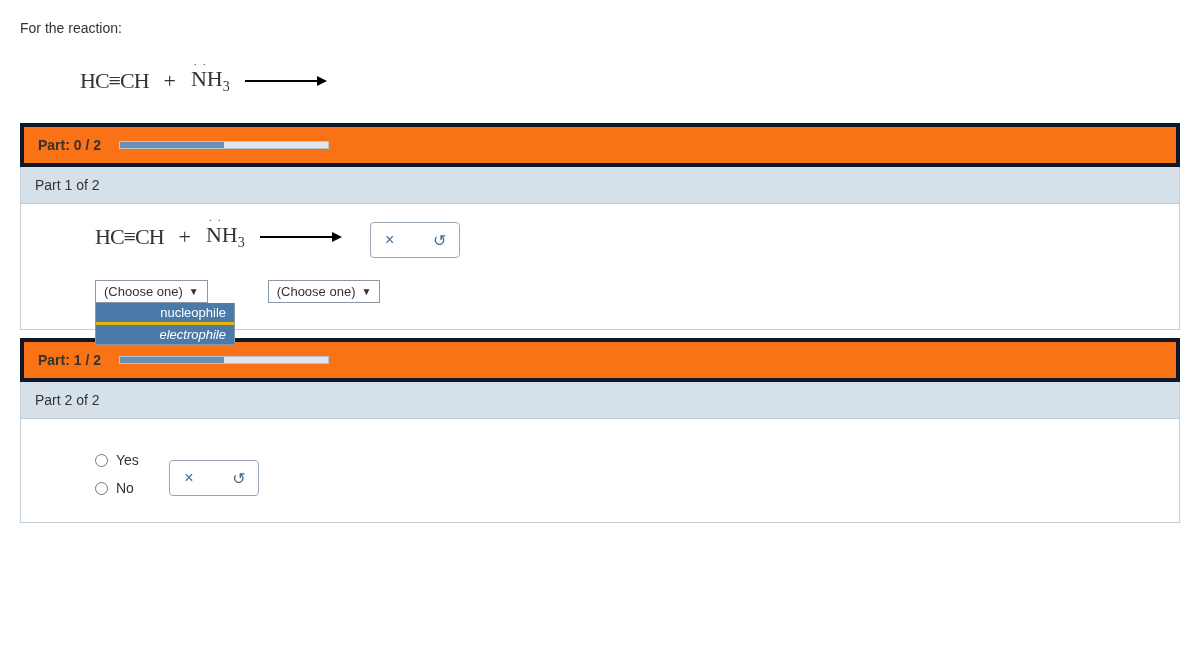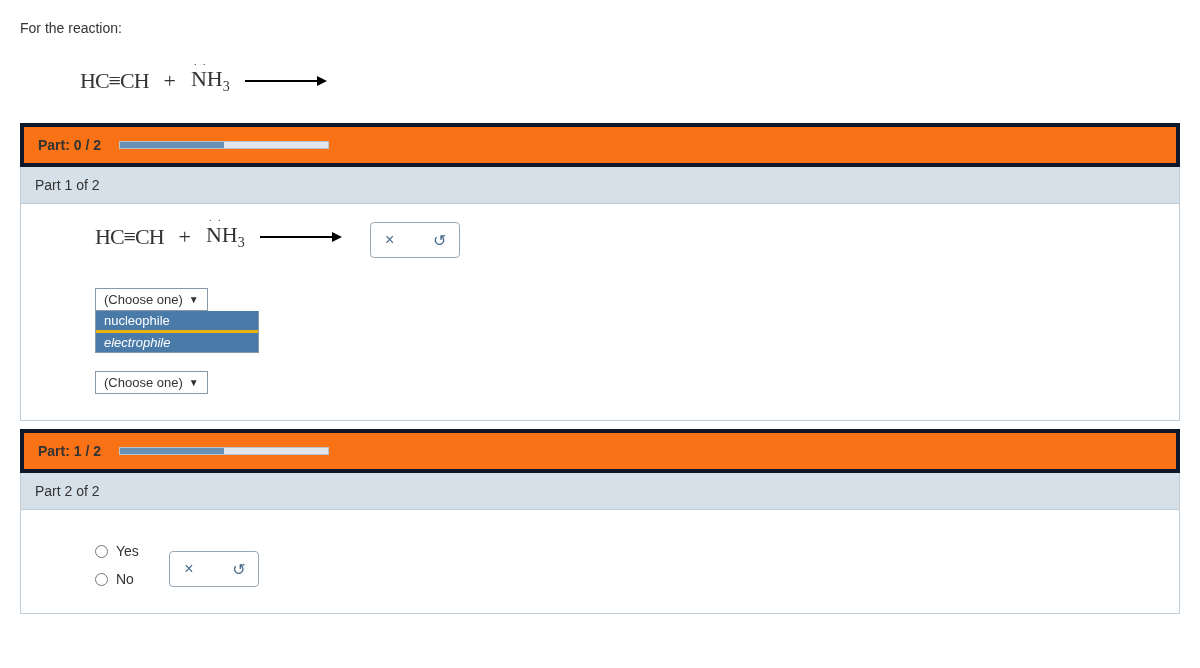--- a/index.html
+++ b/index.html
@@ -131,23 +131,22 @@
       align-items: center;
       justify-content: center;
       cursor: pointer;
       color: #4a6a8a;
       font-size: 16px;
     }
     .dropdown-wrap {
       padding-left: 60px;
       display: flex;
       gap: 60px;
-      margin-top: 30px;
+      margin-top: 22px;
       align-items: flex-start;
-      flex-direction: column;
     }
     .dropdown {
       position: relative;
     }
     .dropdown-btn {
       border: 1px solid #8a98a6;
       background: #fff;
       padding: 3px 8px;
       font-size: 13px;
       display: flex;
@@ -159,21 +158,22 @@
     .dropdown-btn .caret {
       font-size: 10px;
     }
     .dropdown-menu {
       border: 1px solid #8a98a6;
       border-top: none;
       background: #fff;
       position: absolute;
       top: 100%;
       left: 0;
-      width: 164px;
+      width: 140px;
+      text-align: right;
     }
     .dropdown-menu .opt {
       background: #4a7aa8;
       color: #fff;
       padding: 2px 8px;
       font-size: 13px;
       cursor: pointer;
     }
     .dropdown-menu .opt + .opt {
       border-top: 3px solid #eab308;

